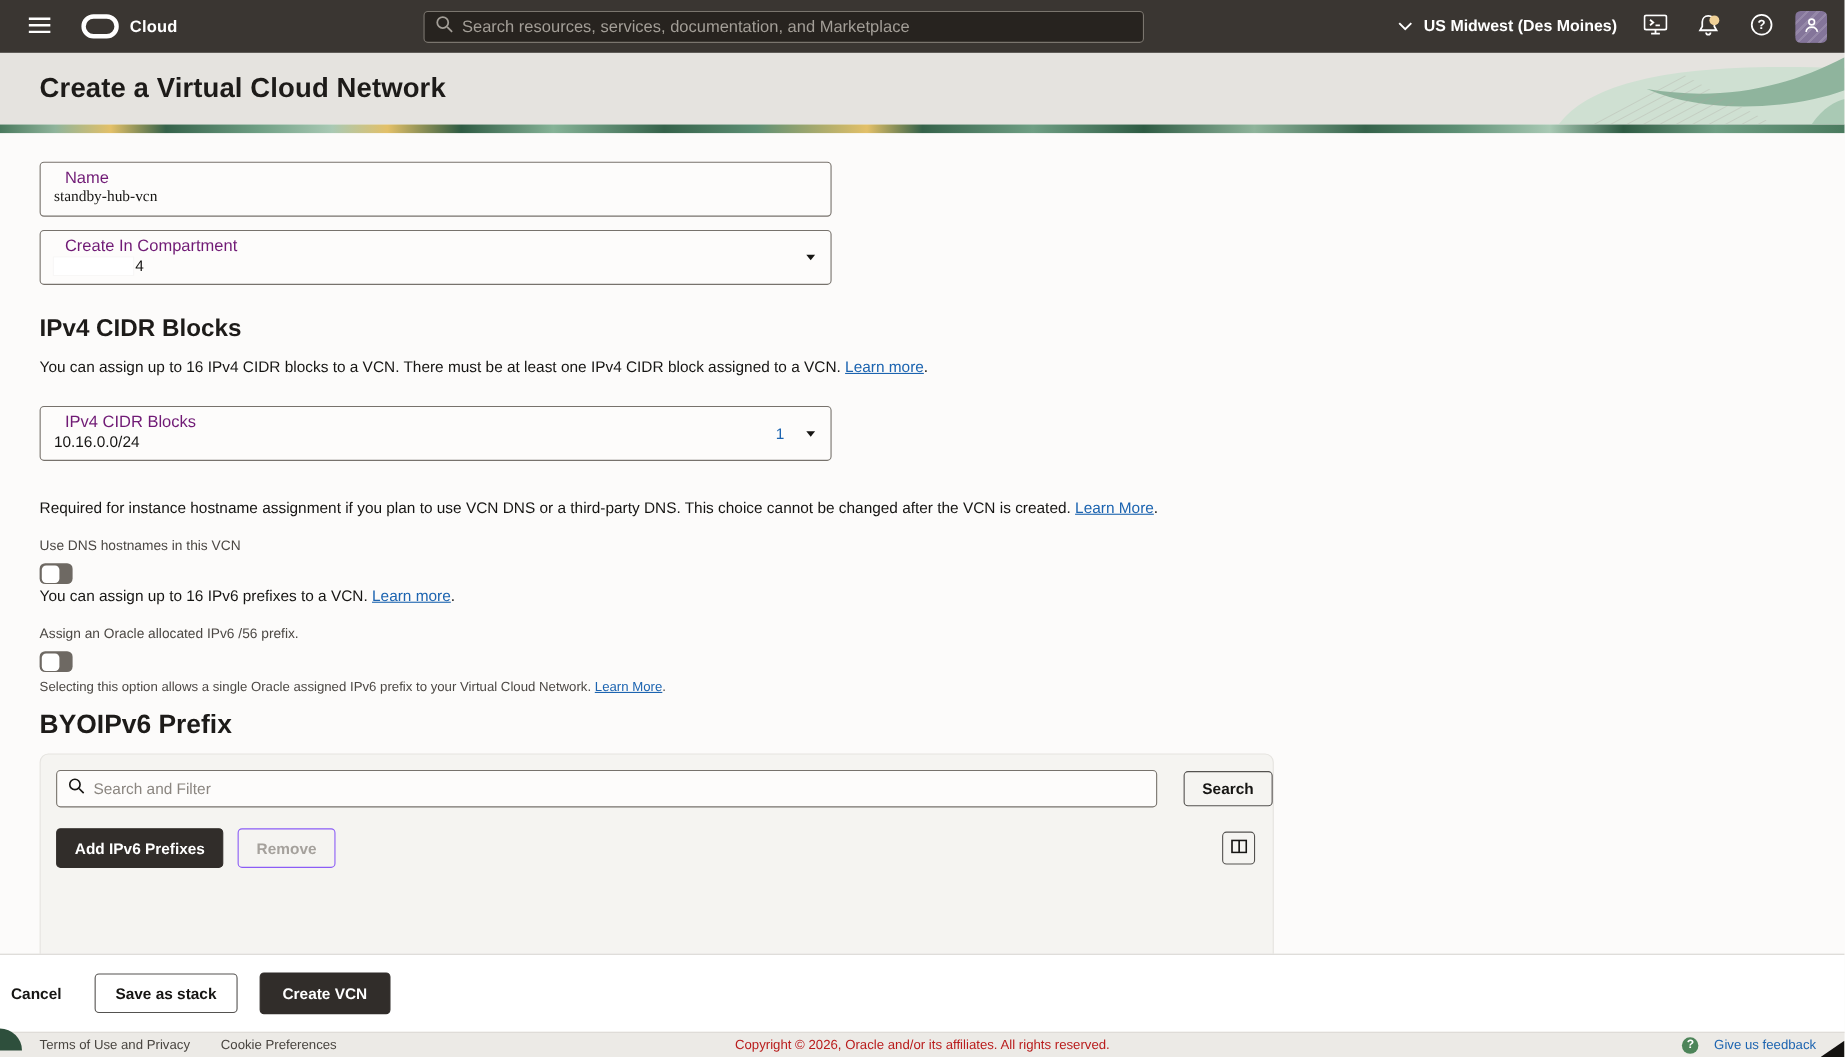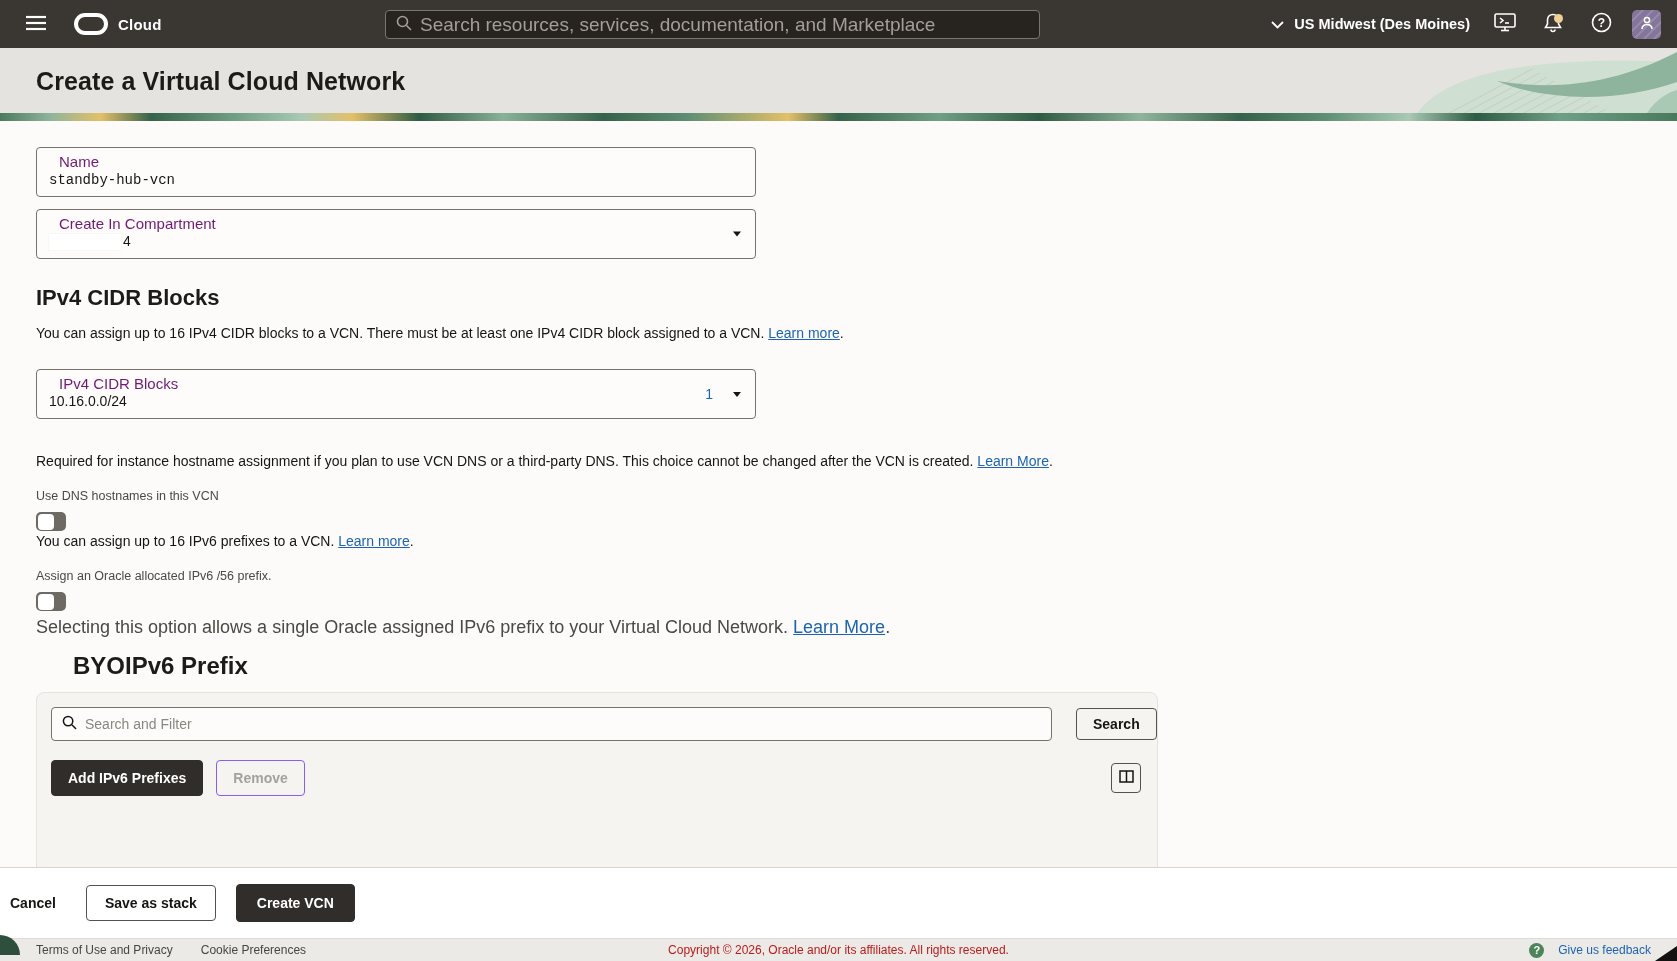--- a/index.html
+++ b/index.html
@@ -7,21 +7,21 @@
   body { font-family:"Liberation Sans", sans-serif; background:#fcfbfa; color:#161513; overflow:hidden; }
   .app { position:relative; width:1677px; height:961px; overflow:hidden; }
 
   
   .navbar { height:48px; background:#3a3632; display:flex; align-items:center; padding:0 16px; position:relative; z-index:30; }
   .hamburger { width:40px; height:40px; background:none; border:none; cursor:pointer; display:flex; align-items:center; justify-content:center; }
   .brand { display:flex; align-items:center; gap:10px; margin-left:18px; }
   .o-logo { width:34px; height:22px; border:4.5px solid #fff; border-radius:12px; }
   .brand-name { color:#fff; font-size:15px; font-weight:700; letter-spacing:.2px; }
   .nav-search { position:absolute; left:385px; top:10px; width:655px; height:29px; background:#27231f; border:1px solid #7a756e; border-radius:4px; display:flex; align-items:center; padding:0 10px; gap:8px; }
-  .nav-search input { flex:1; background:transparent; border:none; outline:none; color:#cfcac4; font-size:19px; font-family:"Liberation Sans", sans-serif; }
+  .nav-search input { flex:1; background:transparent; border:none; outline:none; color:#cfcac4; font-size:15px; font-family:"Liberation Sans", sans-serif; }
   .nav-search input::placeholder { color:#a39e97; }
   .nav-right { margin-left:auto; display:flex; align-items:center; gap:14px; }
   .region { display:flex; align-items:flex-start; gap:10px; background:none; border:none; cursor:pointer; color:#fff; font-size:14.5px; font-weight:700; font-family:"Liberation Sans", sans-serif; padding:6px 4px; }
   .icon-btn { width:34px; height:34px; background:none; border:none; cursor:pointer; display:flex; align-items:center; justify-content:center; position:relative; }
   .avatar { width:29px; height:29px; border-radius:5px; background:#84759a; background-image:repeating-linear-gradient(135deg, rgba(255,255,255,.14) 0 2px, rgba(255,255,255,0) 2px 7px); display:flex; align-items:center; justify-content:center; border:none; cursor:pointer; }
 
   
   .page-header { height:65px; background:#e5e3df; position:relative; overflow:hidden; z-index:5; }
   .page-header h1 { position:absolute; left:36px; top:50%; transform:translateY(-50%); font-size:25px; font-weight:700; color:#1d1b19; letter-spacing:.1px; }
   .header-art { position:absolute; right:0; top:0; height:65px; width:330px; }
@@ -30,32 +30,32 @@
       #e3c068 21%, #2e5b43 25%, #86b397 30%, #35624a 36%, #5d8f74 41%, #e3c068 47%,
       #35624a 50%, #6f9f84 56%, #2e5b43 62%, #8fb49b 68%, #35624a 74%, #5d8f74 79%,
       #a9c9b4 84%, #2e5b43 88%, #6f9f84 93%, #4a7a5e 100%); }
 
   
   .content { padding:26px 36px 0 36px; }
   .field-box { width:720px; border:1px solid #77726c; border-radius:4px; background:#fdfcfb; padding:6px 12px 8px 12px; position:relative; }
   .field-box + .field-box { margin-top:12px; }
   .field-label { font-size:15px; color:#701a75; line-height:16px;margin-left:10px; }
   .field-value { font-size:14px; color:#161513; line-height:18px; }
-  .field-box input { border:none; outline:none; background:transparent; width:95%; font-size:14px; color:#161513; font-family:Liberation Mono, monospace; padding:0; }
+  .field-box input { border:none; outline:none; background:transparent; width:95%; font-size:14px; color:#161513; font-family:Liberation Serif, serif; padding:0; }
   .caret { width:0; height:0; border-left:4.5px solid transparent; border-right:4.5px solid transparent; border-top:5.5px solid #161513; }
   .box-caret { position:absolute; right:14px; top:50%; transform:translateY(-50%); cursor:pointer; }
   .redact { display:inline-block; width:72px; height:16px; background:#ffffff; vertical-align:middle; margin-right:2px; box-shadow:0 0 0 1px rgba(0,0,0,.02); }
   .count-caret { position:absolute; right:14px; top:50%; transform:translateY(-50%); display:flex; align-items:center; gap:20px; }
   .count { color:#1c64b0; font-size:14px; }
 
   h2.section { font-size:22px; font-weight:700; color:#1d1b19; margin-top:26px; margin-bottom:12px; }
   p.desc { font-size:14px; color:#161513; line-height:20px; margin-bottom:12px; max-width:1080px; }
   a.link { color:#1c64b0; text-decoration:underline; cursor:pointer; }
   .mini-label { font-size:12.5px; color:#4c4844; margin-top:18px; }
-  .note { font-size:18px; color:#4c4844; margin-top:6px; }
+  .note { font-size:12px; color:#4c4844; margin-top:6px; }
 
   .toggle { width:30px; height:19px; background:#6e6963; border-radius:5px; position:relative; margin-top:9px; cursor:pointer; }
   .toggle .knob { position:absolute; left:1.5px; top:1.5px; width:16px; height:16px; background:#fff; border-radius:4px; }
 
   
   .panel { width:1122px; background:#f5f4f1; border:1px solid #e5e3df; border-radius:8px; margin-top:10px; padding:14px; height:190px; }
   .panel-search-row { display:flex; align-items:center; gap:24px; }
   .filter-box { flex:0 0 1001px; height:34px; background:#fdfcfb; border:1px solid #77726c; border-radius:4px; display:flex; align-items:center; padding:0 10px; gap:8px;justify-content:center; }
   .filter-box input { flex:1; border:none; outline:none; background:transparent; font-size:14px; color:#161513; font-family:"Liberation Sans", sans-serif; }
   .filter-box input::placeholder { color:#8b8680; }
@@ -208,21 +208,21 @@
         <div class="knob"></div>
       </div>
 
     <p class="desc" style="margin-bottom:0;"><span>You can assign up to 16 IPv6 prefixes to a VCN.</span> <a class="link">Learn more</a><span>.</span></p>
     <div class="mini-label">Assign an Oracle allocated IPv6 /56 prefix.</div>
     <div class="toggle">
         <div class="knob"></div>
       </div>
     <div class="note"><span>Selecting this option allows a single Oracle assigned IPv6 prefix to your Virtual Cloud Network.</span> <a class="link">Learn More</a><span>.</span></div>
 
-    <h2 class="section" style="margin-top:14px; font-size:24px;margin-left:37px;">BYOIPv6 Prefix</h2>
+    <h2 class="section" style="margin-top:14px; font-size:24px;">BYOIPv6 Prefix</h2>
 
     <section class="panel">
       <div class="panel-search-row">
         <div class="filter-box">
           <span>
             <svg width="15" height="15" viewBox="0 0 16 16" fill="none" stroke="#161513" stroke-width="1.6">
                 <circle cx="6.5" cy="6.5" r="5"></circle>
                 <line x1="10.5" y1="10.5" x2="15" y2="15"></line>
               </svg>
           </span>

